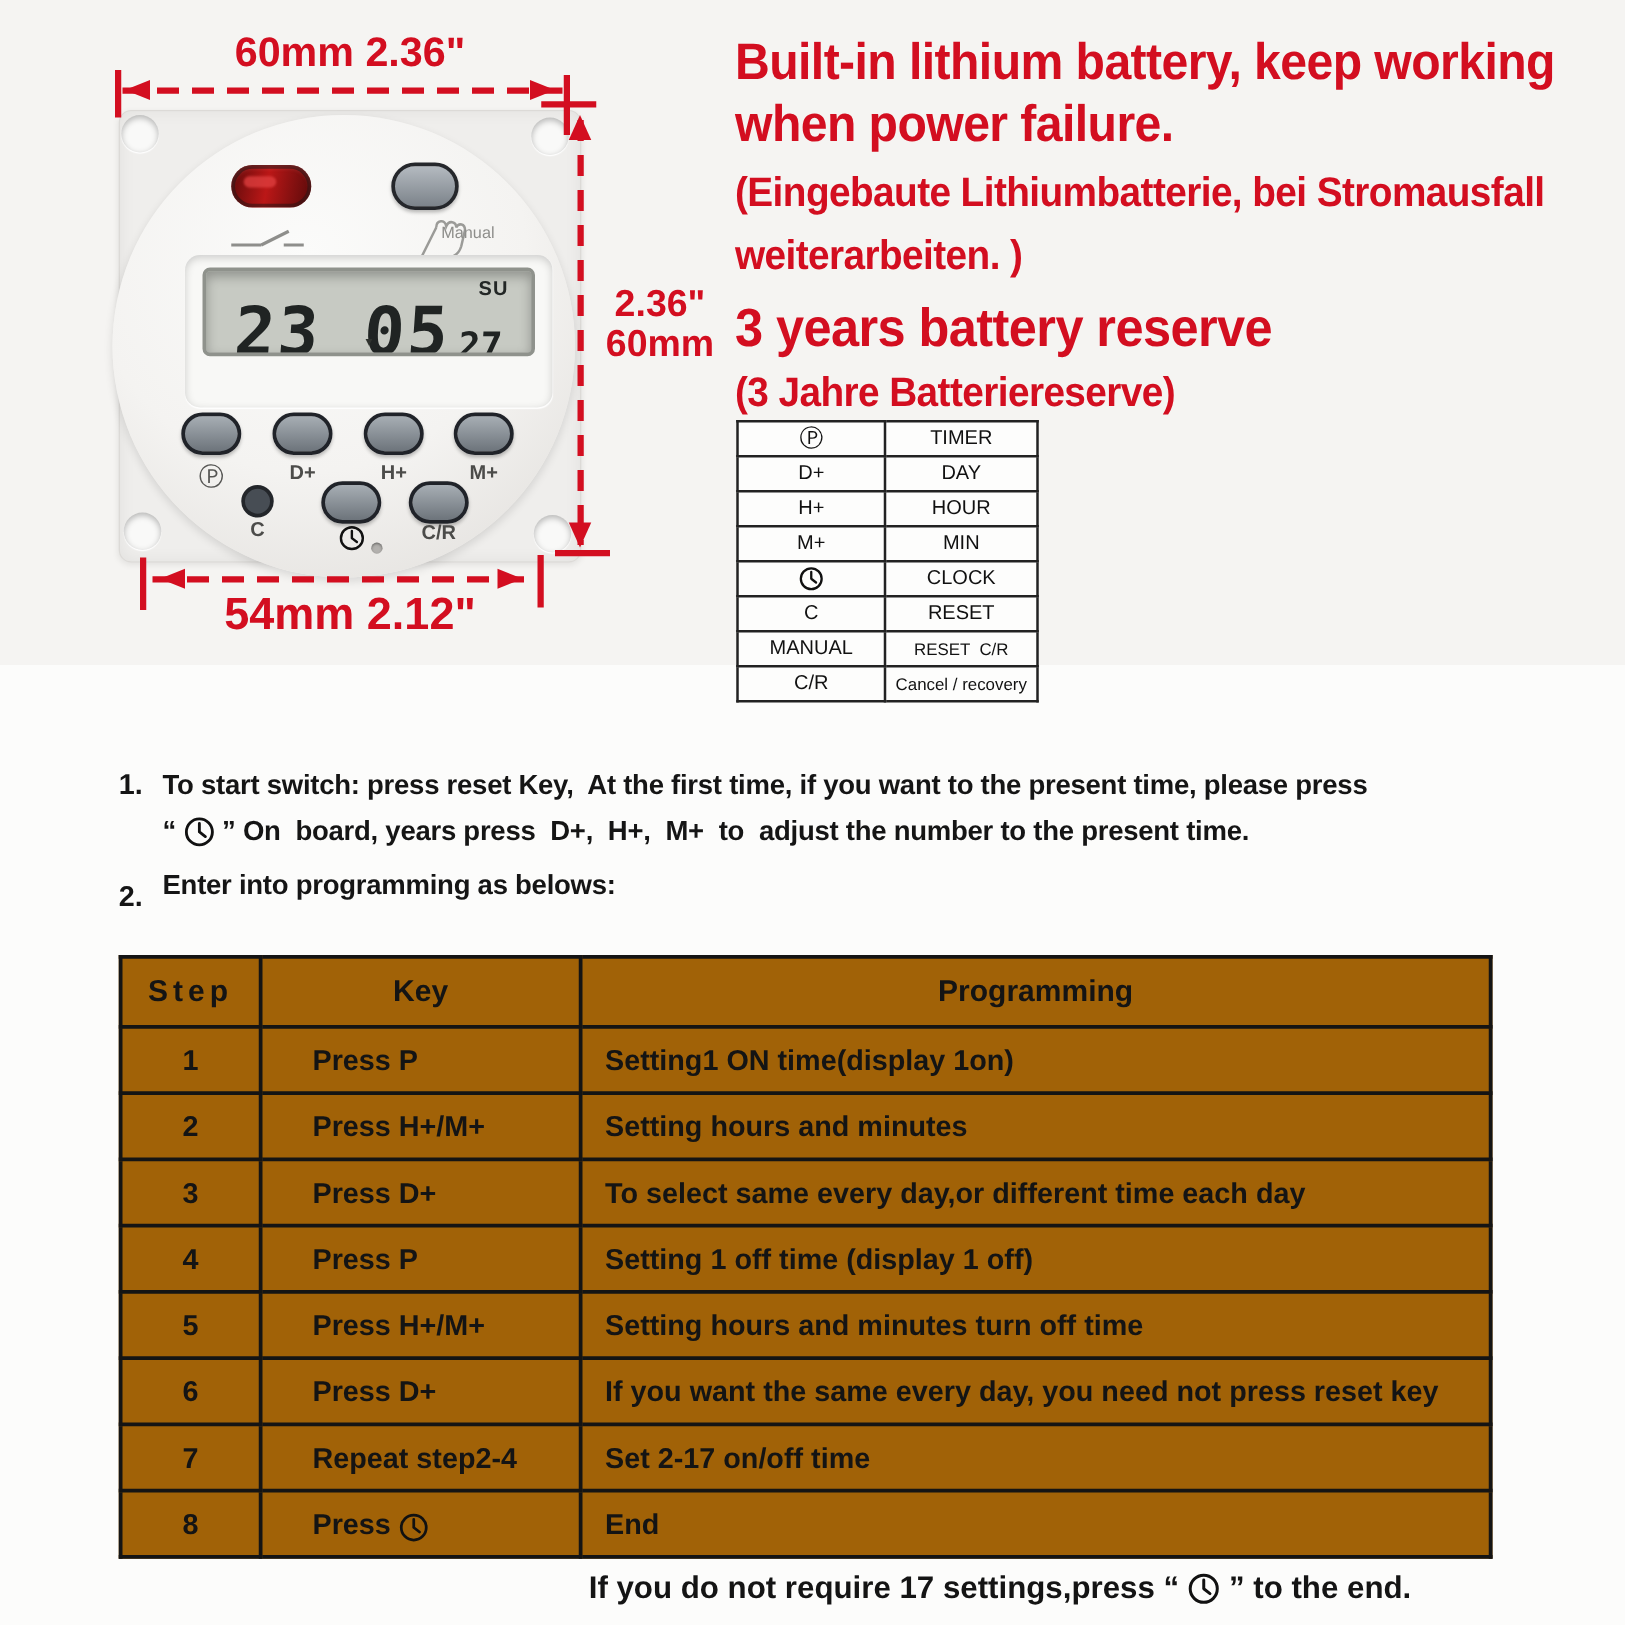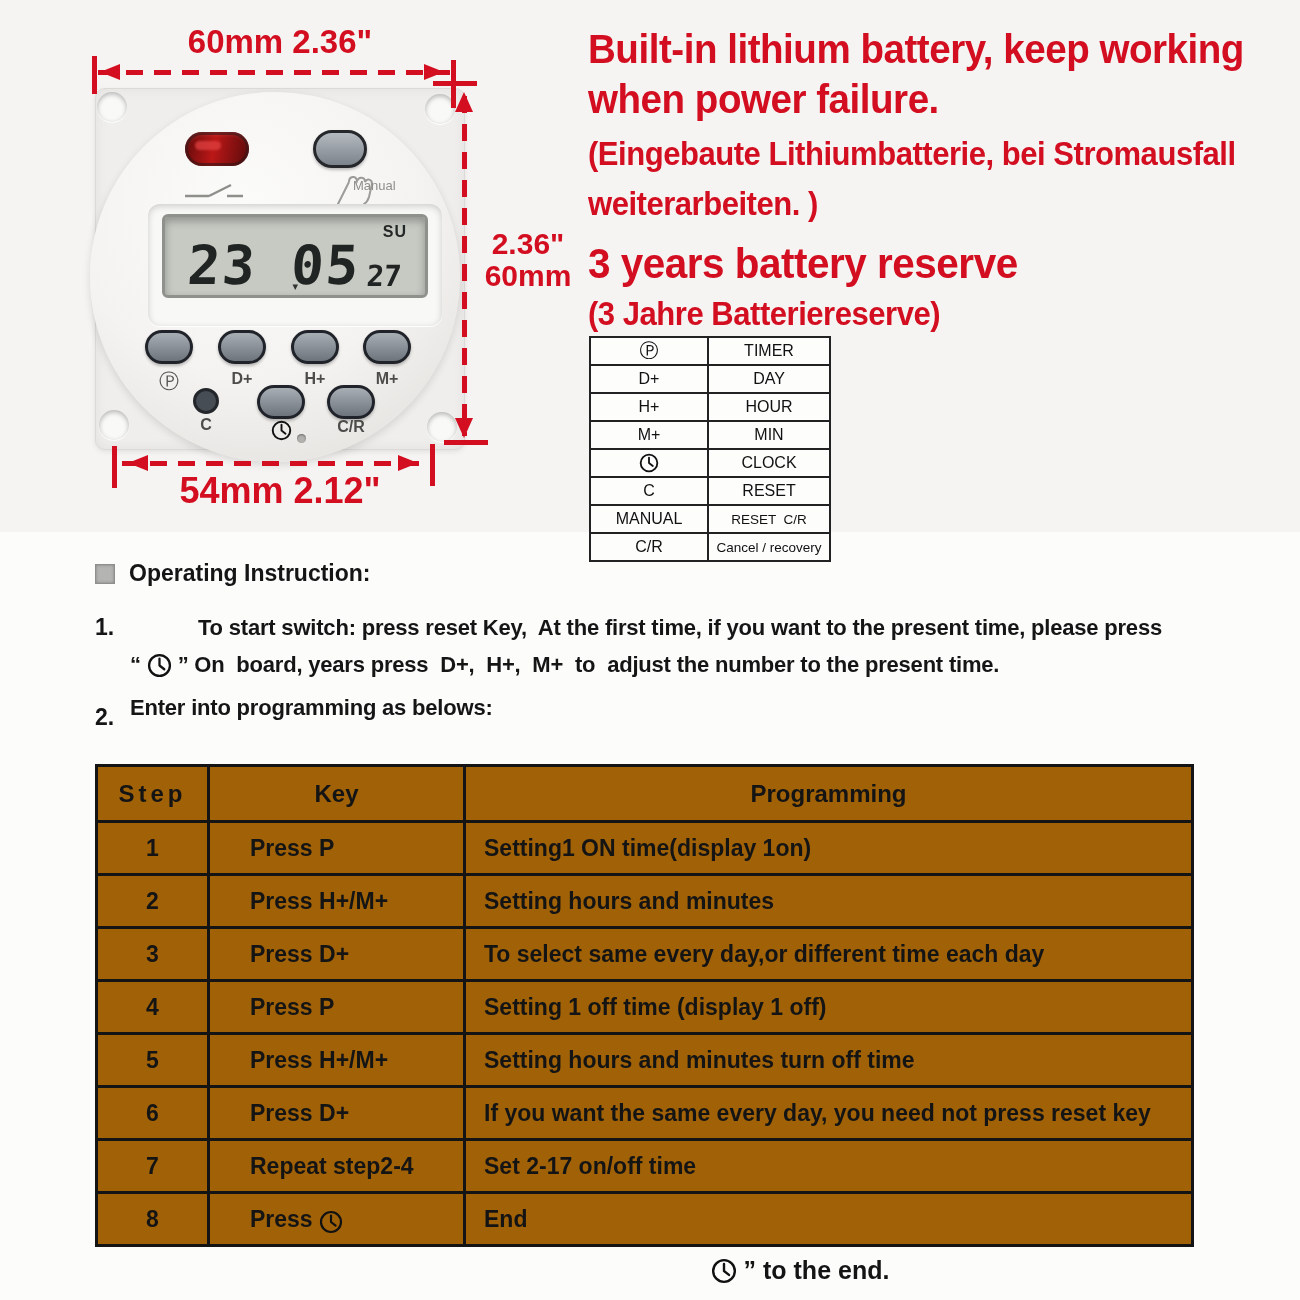--- a/index.html
+++ b/index.html
@@ -27,21 +27,21 @@
        box-shadow:inset 0 0 0 3px rgba(40,20,20,.55), inset 0 2px 4px rgba(255,120,120,.35);}
   .led-glint{position:absolute;left:10px;top:9px;width:26px;height:9px;border-radius:5px;background:#e04040;opacity:.75;filter:blur(1px);}
   .manual-btn{position:absolute;left:228px;top:48px;width:54px;height:38px;border-radius:19px;
        background:linear-gradient(180deg,#b4bac0,#7c838a);border:3px solid #25272b;box-shadow:0 2px 3px rgba(0,0,0,.25);}
   .hand{position:absolute;left:242px;top:84px;}
   .manual-word{position:absolute;left:268px;top:96px;font-size:13px;color:#8e8e8b;}
   .sw-symbol{position:absolute;left:98px;top:98px;}
 
   .lcd-frame{position:absolute;left:63px;top:122px;width:294px;height:122px;border-radius:12px;background:#f8f8f6;
        box-shadow:inset 0 2px 7px rgba(0,0,0,.18),0 1px 1px #fff;}
-  .lcd{position:absolute;left:14px;top:10px;width:266px;height:84px;background:#c7cac3;border:3px solid #8f928c;border-radius:6px;
+  .lcd{position:absolute;left:14px;top:10px;width:266px;height:71px;background:#c7cac3;border:3px solid #8f928c;border-radius:6px;
        box-shadow:inset 0 4px 9px rgba(0,0,0,.28);overflow:hidden;}
   .lcd-day{position:absolute;right:18px;top:6px;font-size:16px;font-weight:bold;letter-spacing:1px;color:#232726;}
   .lcd-row{position:absolute;left:0;top:22px;width:100%;display:flex;justify-content:center;align-items:flex-end;
        font-family:"DejaVu Sans Mono",monospace;font-weight:bold;color:#20242  3;color:#202423;transform:skewX(-4deg);}
   .lcd-time{font-size:54px;line-height:1;letter-spacing:2px;}
   .lcd-sec{font-size:29px;line-height:1;margin-left:7px;margin-bottom:2px;}
   .lcd-marker{position:absolute;left:49%;bottom:2px;font-size:11px;color:#30332f;}
 
   .obtn{position:absolute;width:48px;height:34px;border-radius:17px;border:3px solid #202329;
         background:linear-gradient(180deg,#a7aeb4,#6d747b);box-shadow:0 2px 3px rgba(0,0,0,.25);}
@@ -65,21 +65,21 @@
   .key-table td.k{width:118px;}
   .key-table td.f{width:122px;}
   .key-table .small{font-size:13.5px;}
   .key-table .circp{font-size:19px;}
 
   
   .doc{position:absolute;font-weight:bold;color:#151515;white-space:pre-wrap;}
   .op-head{left:95px;top:560px;display:flex;align-items:center;gap:14px;font-size:23px;}
   .op-sq{width:20px;height:20px;background:#b4b4b2;border:1px solid #8f8f8d;box-shadow:inset 0 0 3px rgba(0,0,0,.3);}
   .num{font-size:23px;}
-  .itext{font-size:22px;letter-spacing:-.2px;text-align:center;}
+  .itext{font-size:22px;letter-spacing:-.2px;}
   .iline{display:flex;align-items:center;}
 
   .clock-icon{display:inline-block;vertical-align:middle;color:#111;}
 
   
   .prog-table{position:absolute;left:95px;top:764px;border-collapse:collapse;background:#a16207;}
   .prog-table th,.prog-table td{border:3px solid #141414;color:#141414;}
   .prog-table th{height:56px;font-size:24px;font-weight:bold;text-align:center;}
   .prog-table td{height:53px;font-size:23px;font-weight:bold;}
   .col-step{width:112px;}
@@ -224,24 +224,20 @@
           <td class="k">MANUAL</td>
           <td class="f small">RESET  C/R</td>
         </tr>
       <tr>
           <td class="k">C/R</td>
           <td class="f small">Cancel / recovery</td>
         </tr>
     </tbody>
   </table>
 
-  <div class="doc op-head">
-    <span class="op-sq"></span>
-    <span>Operating Instruction:</span>
-  </div>
 
   <div class="doc num" style="left:95px;top:614px;">1.</div>
   <div class="doc itext" style="left:130px;top:615px;width:1100px;">To start switch: press reset Key,  At the first time, if you want to the present time, please press</div>
   <div class="doc itext iline" style="left:130px;top:652px;">
     <span>“ </span><svg class="clock-icon" width="25" height="25" viewBox="0 0 24 24">
         <use href="#ic-clock"></use>
       </svg><span> ” On  board, years press  D+,  H+,  M+  to  adjust the number to the present time.</span>
   </div>
   <div class="doc num" style="left:95px;top:704px;">2.</div>
   <div class="doc itext" style="left:130px;top:695px;">Enter into programming as belows:</div>
@@ -294,17 +290,17 @@
         <td class="td-step">8</td>
         <td class="td-key"><span>Press </span><svg class="clock-icon" width="24" height="24" viewBox="0 0 24 24" style="margin-bottom:-4px">
               <use href="#ic-clock"></use>
             </svg></td>
         <td class="td-prog">End</td>
       </tr>
     </tbody>
   </table>
 
   <div class="footnote">
-    <svg class="clock-icon" width="26" height="26" viewBox="0 0 24 24">
+    <span>If you do not require 17 settings,press “ </span><svg class="clock-icon" width="26" height="26" viewBox="0 0 24 24">
         <use href="#ic-clock"></use>
       </svg><span> ” to the end.</span>
   </div>
 </div>
 
 </body></html>

